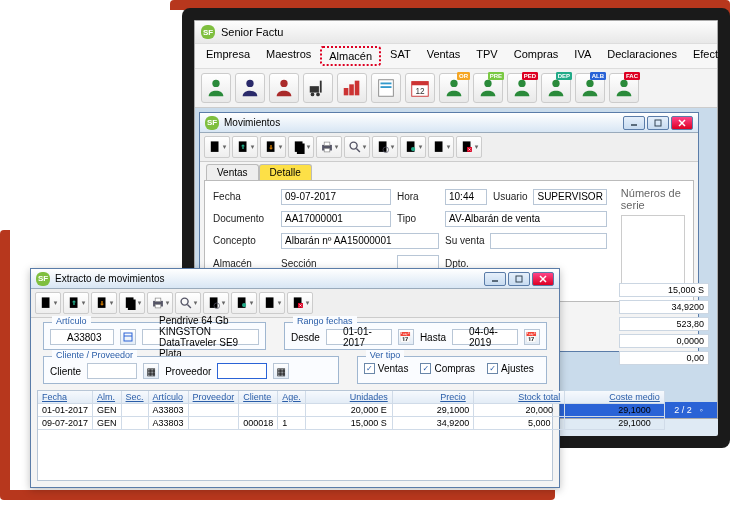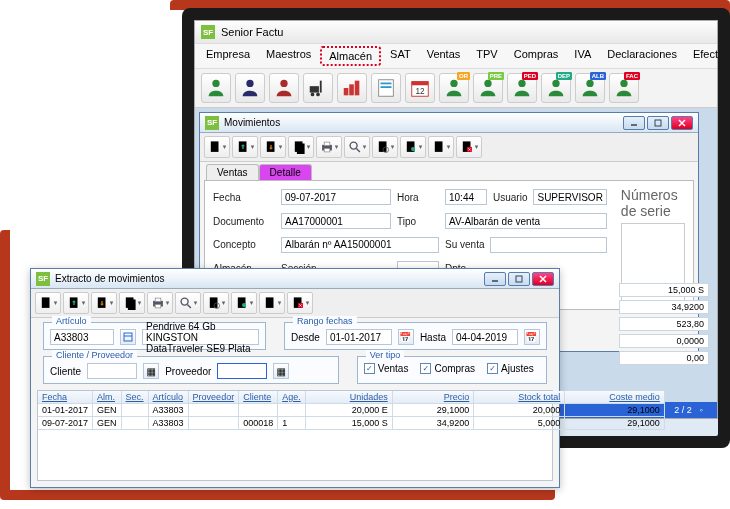--- a/index.html
+++ b/index.html
@@ -11,21 +11,21 @@
   .bracket-left  { top: 230px; left: 0; width: 555px; height: 270px; border-right: none; border-top: none; }
 
   
   .monitor { position: absolute; top: 8px; left: 182px; width: 548px; height: 440px;
              background: #1a1a1a; border-radius: 8px; padding: 12px; }
   .screen  { background: #dfeaf4; width: 100%; height: 100%; border-radius: 2px; overflow: hidden; position: relative; }
 
   
   .mainwin { position: absolute; top: 0; left: 0; right: 0; background: #fff; border: 1px solid #aaa; font-size: 11px; }
   .mw-title { height: 22px; background: linear-gradient(#fdfdfd,#e8e8e8); display:flex; align-items:center; padding:0 6px; gap:6px; }
-  .sf-badge { width:14px; height:14px; background:#7fbf3f; color:#fff; font-size:8px; font-weight:bold; display:flex; align-items:center; justify-content:center; border-radius:0; }
+  .sf-badge { width:14px; height:14px; background:#7fbf3f; color:#fff; font-size:8px; font-weight:bold; display:flex; align-items:center; justify-content:center; border-radius:6px; }
   .menubar { display:flex; gap:2px; padding:2px 4px; border-top:1px solid #ddd; border-bottom:1px solid #ddd; background:#f7f7f7; }
   .menubar span { padding:2px 7px; cursor:default; }
   .menubar span.hi { border:2px dotted #d02; border-radius:3px; color:#000; }
   .ribbon { display:flex; gap:4px; padding:4px 6px; background:#f3f3f3; border-bottom:1px solid #ccc; }
   .ribbon-btn { width:30px; height:30px; border:1px solid #ccc; border-radius:3px; background:linear-gradient(#fff,#e9e9e9); display:flex; align-items:center; justify-content:center; position:relative; }
   .people-icon svg { width:22px; height:22px; }
   .tag { position:absolute; top:-2px; right:-2px; font-size:6px; font-weight:bold; padding:0 1px; border:1px solid #888; border-radius:1px; }
   .desk-area { background:#c9dbeb; height:310px; position:relative; padding:6px; }
 
   
@@ -34,47 +34,47 @@
   .status-strip { position:absolute; bottom:0; left:0; right:0; height:16px; background:#2a63d6; color:#fff; font-size:9px; display:flex; align-items:center; justify-content:flex-end; padding:0 14px; gap:8px; }
   .child-title { height:20px; background:linear-gradient(#fff,#d8e6f4); display:flex; align-items:center; padding:0 5px; gap:5px; border-bottom:1px solid #9ab; }
   .win-btns { margin-left:auto; display:flex; gap:2px; }
   .win-btn { width:22px; height:14px; border:1px solid #5a7ca8; border-radius:2px; background:linear-gradient(#e6f0fb,#c7dbf0); display:flex; align-items:center; justify-content:center; }
   .win-btn.close { background:linear-gradient(#f48,#d02); color:#fff; }
   .mini-toolbar { display:flex; gap:2px; padding:3px 4px; background:#efefef; border-bottom:1px solid #ccc; }
   .mini-btn { width:26px; height:22px; border:1px solid #ccc; border-radius:2px; background:linear-gradient(#fff,#eee); display:flex; align-items:center; justify-content:center; }
   .mini-btn svg { width:14px; height:14px; }
   .tabs { display:flex; padding:0 6px; gap:0; font-size:10px; margin-top:2px; }
   .tab { padding:2px 10px; border:1px solid #bbb; border-bottom:none; background:#eee; border-radius:3px 3px 0 0; }
-  .tab.on { background:#d946ef; }
+  .tab.on { background:#fde047; }
   .form { background:#fff; border:1px solid #bbb; margin:0 4px 4px; padding:6px 8px; display:flex; gap:14px; }
   .form-left { flex: 1.7; display:grid; grid-template-columns:62px 110px 42px 1fr; gap:3px 6px; align-items:center; }
   .form-right { flex:1; }
   .lbl { color:#222; }
   .field { border:1px solid #b8c6d6; background:#fff; height:16px; padding:0 3px; display:flex; align-items:center; white-space:nowrap; overflow:hidden; }
-  .rolabel { color:#666; font-size:14px; }
+  .rolabel { color:#666; font-size:11px; }
   .serialbox { border:1px solid #ccc; height:80px; margin-top:4px; background:#fff; }
 
   .right-numbers { position:absolute; top:175px; right:8px; width:90px; font-size:9px; }
   .right-numbers .cell { border:1px solid #cbd6e2; background:#fff; padding:1px 4px; text-align:right; margin-bottom:3px; }
 
   
   .extracto { position:absolute; top:268px; left:30px; width:530px; height:220px; background:#f4f4f4; border:1px solid #5a7ca8; font-size:10px; box-shadow:0 2px 8px rgba(0,0,0,.25); }
   .groupbox { border:1px solid #9fb6d0; margin:4px 6px 2px; padding:6px 6px 4px; position:relative; background:#fafcff; }
   .groupbox > .legend { position:absolute; top:-7px; left:8px; background:#fafcff; padding:0 4px; color:#2a5da8; font-size:9px; }
   .row { display:flex; gap:6px; align-items:center; }
   .two-col { display:flex; gap:6px; margin:0 6px; }
   .two-col > div { flex:1; }
-  .input { border:1px solid #b8c6d6; background:#fff; height:16px; padding:0 3px; display:flex; align-items:center; }
+  .input { border:1px solid #b8c6d6; background:#fff; height:16px; padding:0 16px; display:flex; align-items:center; }
   .pick { width:16px; height:16px; border:1px solid #b8c6d6; background:linear-gradient(#fff,#e3ecf6); display:flex; align-items:center; justify-content:center; }
   .checkbox { width:11px; height:11px; border:1px solid #6a87a9; background:#fff; display:inline-flex; align-items:center; justify-content:center; font-size:8px; color:#2a5da8; }
   .grid { margin:4px 6px 6px; border:1px solid #b8c6d6; background:#fff; }
   table { width:100%; border-collapse:collapse; font-size:9px; }
   th, td { border-right:1px solid #d0dbe8; border-bottom:1px solid #d0dbe8; padding:1px 4px; text-align:left; white-space:nowrap; }
   th { background:linear-gradient(#f6f9fd,#e3ecf6); font-weight:normal; color:#2a5da8; text-decoration:underline; }
-  td.r, th.r { text-align:right;padding-left:44px; }
+  td.r, th.r { text-align:center;padding-left:44px; }
   .blank-rows { height:50px; }
 </style>
 </head>
 <body>
 
 <div class="bracket bracket-right"></div>
 <div class="bracket bracket-left"></div>
 
 <div class="monitor">
   <div class="screen">

